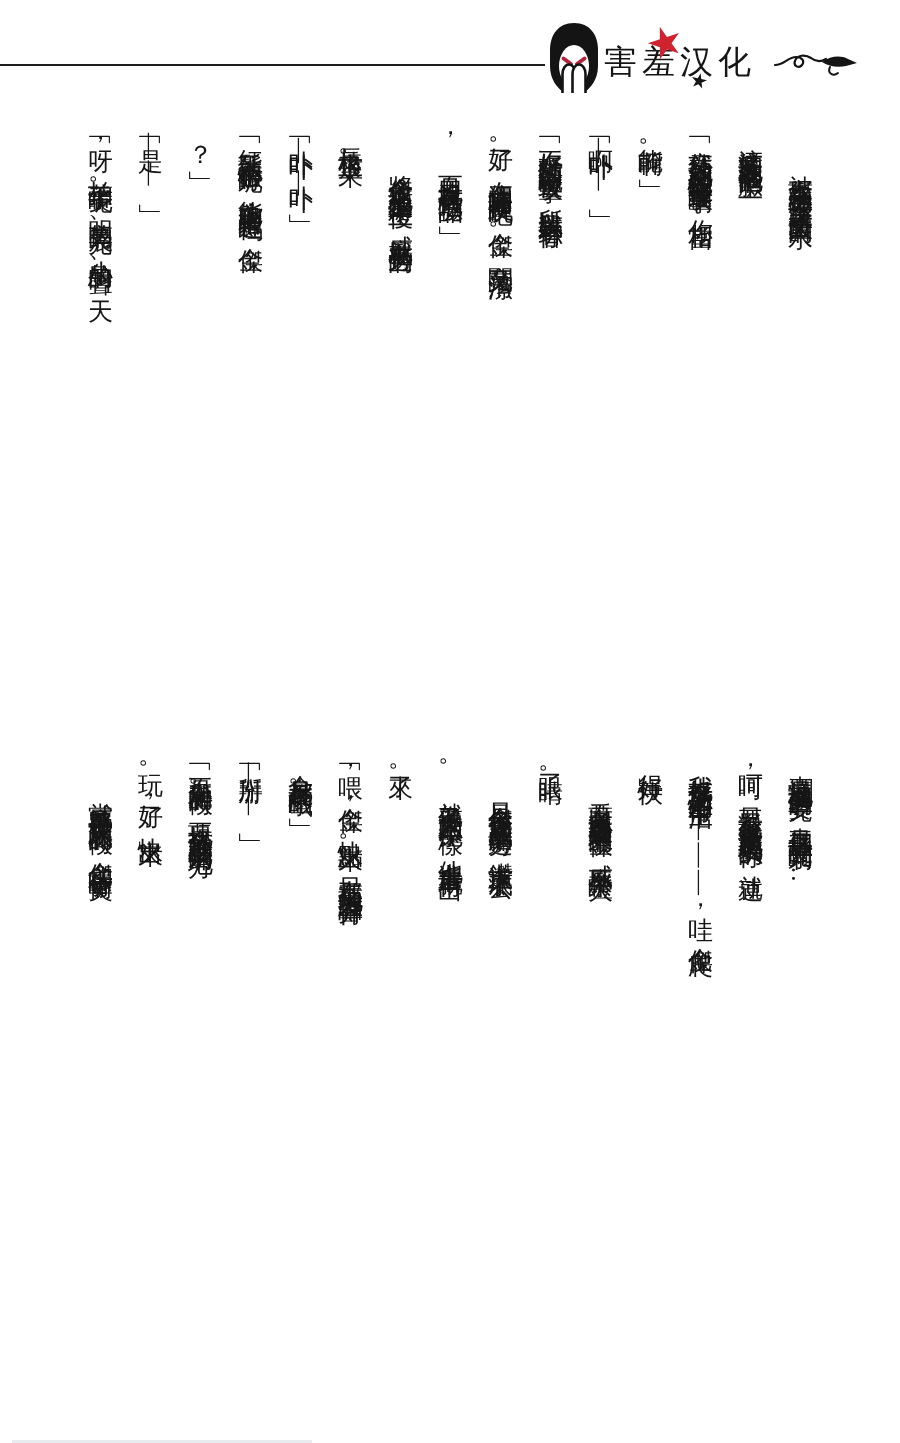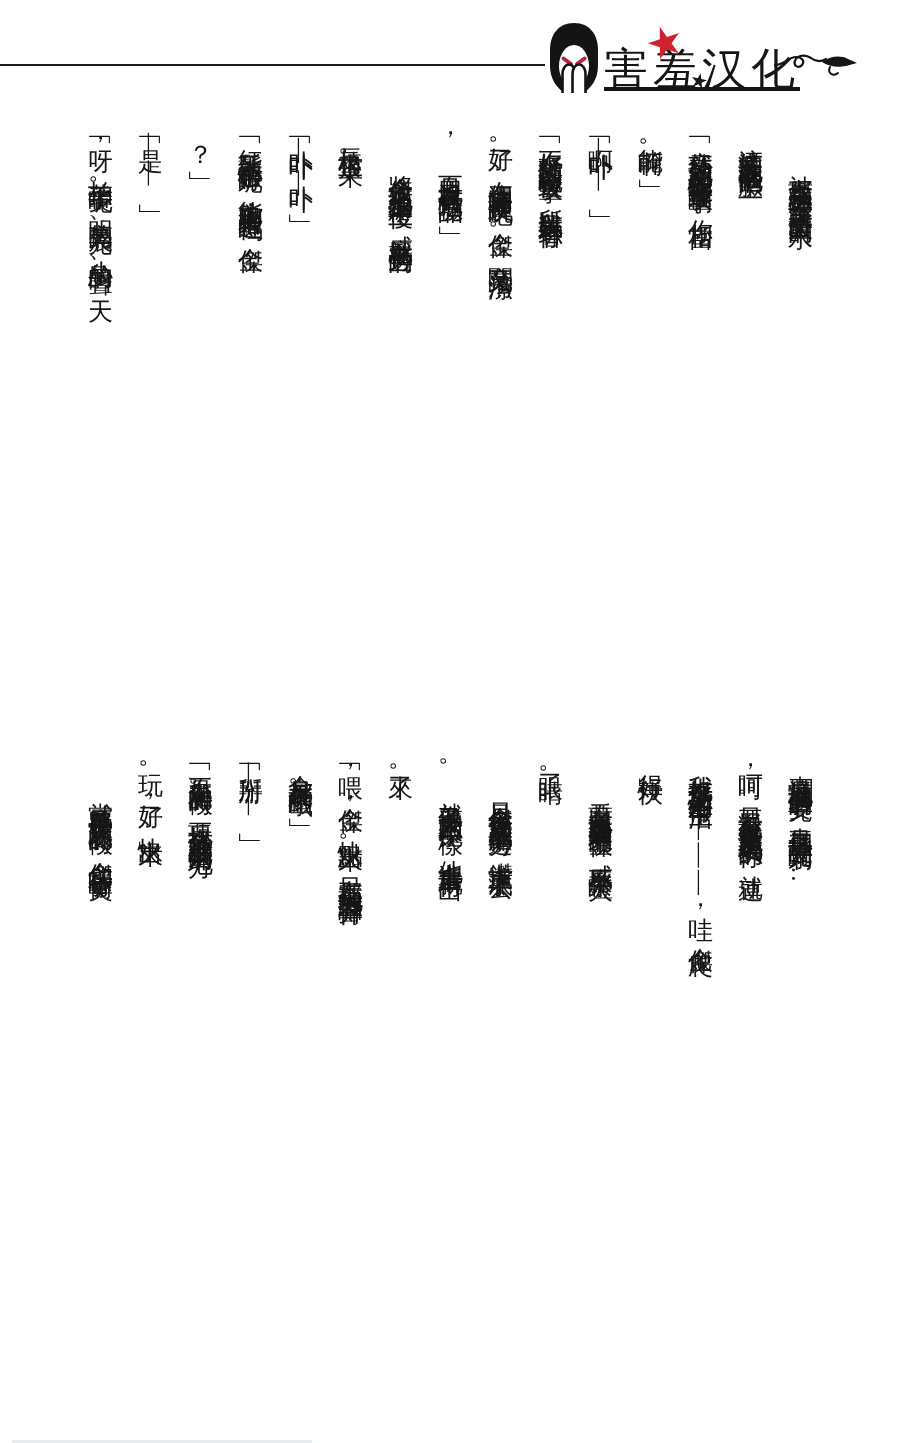--- a/index.html
+++ b/index.html
@@ -11,22 +11,22 @@
   }
   
   .hdr-rule {
     position:absolute; left:0; top:64px; width:545px; height:2.4px;
     background:#1d1d1d;
   }
   .mascot { position:absolute; left:546px; top:22px; width:56px; height:74px; }
   .logo-text {
     position:absolute; left:604px; top:40px;
     font-family:"Liberation Sans", sans-serif;
-    font-size:44px; letter-spacing:5px; font-weight:400;
-    color:#151515; white-space:nowrap;text-decoration:underline;
+    font-size:33px; letter-spacing:5px; font-weight:400;
+    color:#151515; white-space:nowrap;
   }
   .star {
     position:absolute;
     clip-path:polygon(50% 0%,61% 35%,98% 35%,68% 57%,79% 91%,50% 70%,21% 91%,32% 57%,2% 35%,39% 35%);
   }
   .star-red  { left:648px; top:26px; width:34px; height:34px; background:#cf2430; transform:rotate(-18deg); }
   .star-black{ left:691px; top:73px; width:16px; height:16px; background:#161616; transform:rotate(12deg); }
   .flourish { position:absolute; left:774px; top:49px; width:86px; height:30px; }
   
   .vblock {

